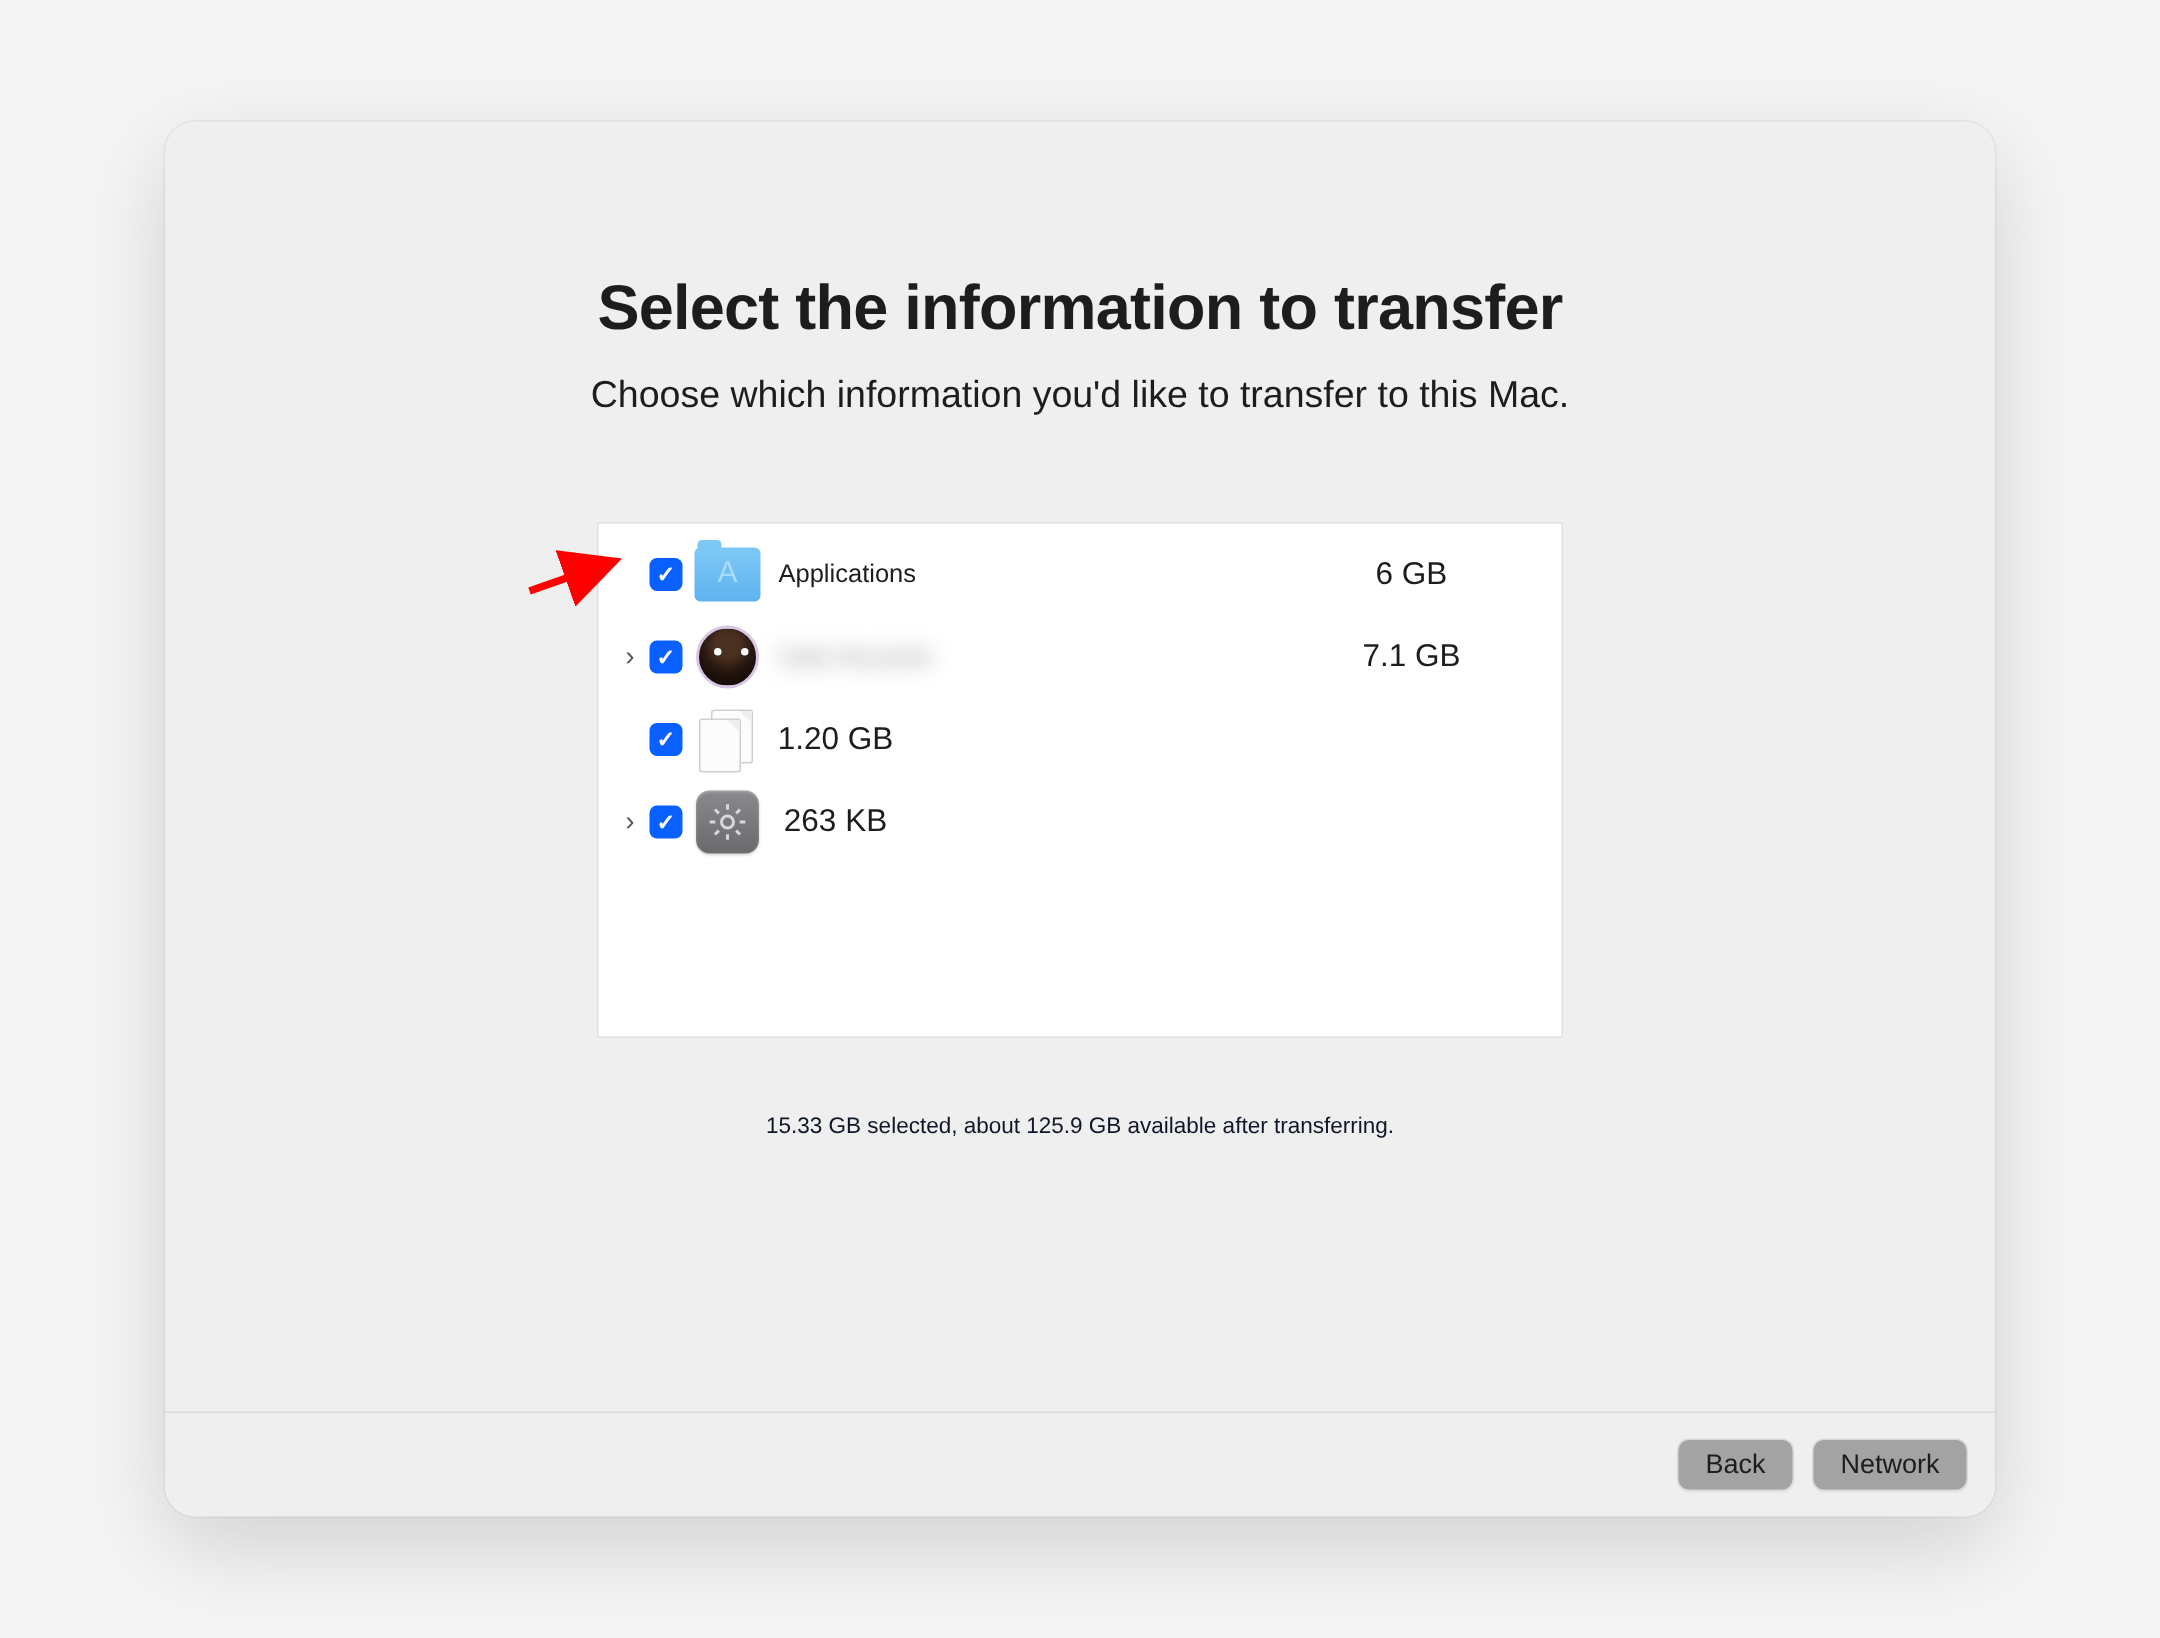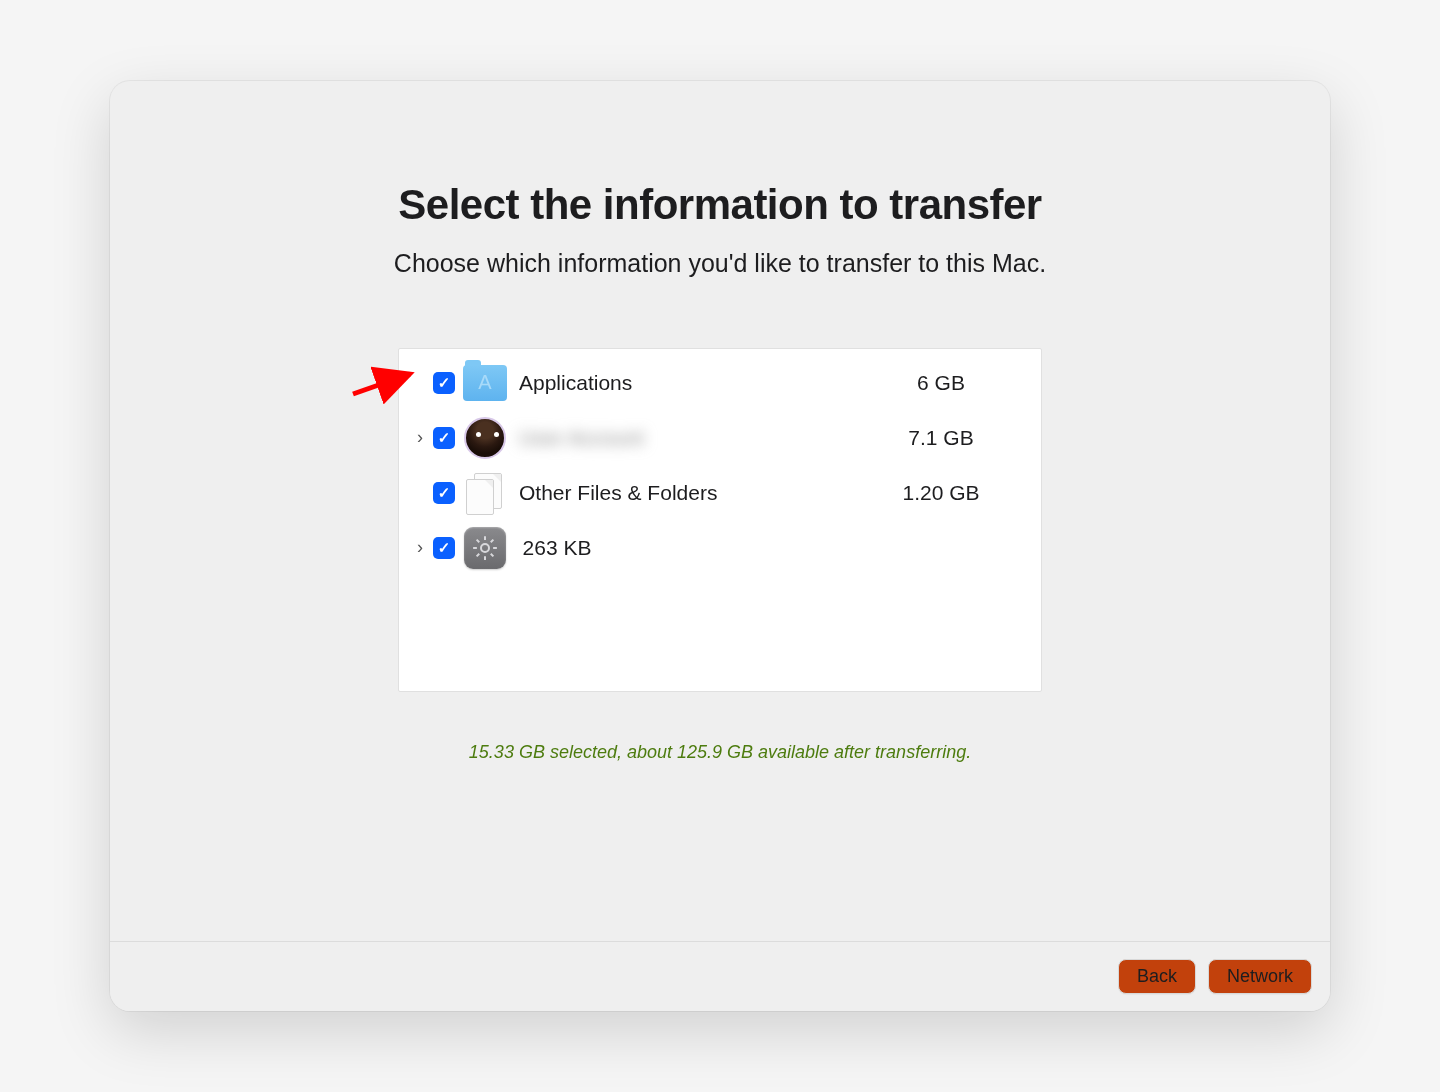--- a/index.html
+++ b/index.html
@@ -183,21 +183,21 @@
       display: flex;
       align-items: center;
       justify-content: center;
       box-shadow: inset 0 1px 2px rgba(255,255,255,0.3), 0 1px 2px rgba(0,0,0,0.2);
     }
     .gear-svg {
       width: 30px;
       height: 30px;
     }
     .row-label {
-      font-size: 21px;
+      font-size: 17px;
       color: #1d1d1f;
       margin-left: 12px;
       flex: 1;
     }
     .row-label.blurred {
       filter: blur(7px);
       color: #888;
     }
     .row-size {
       font-size: 21px;
@@ -206,39 +206,38 @@
       min-width: 100px;
     }
     .arrow-annotation {
       position: absolute;
       left: -50px;
       top: 16px;
       pointer-events: none;
     }
     .status-text {
       margin-top: 50px;
-      font-size: 18px;
-      color: #4d7c0f;
-      font-style: italic;
+      font-size: 15px;
+      color: #0f172a;
     }
     .footer {
       height: 70px;
       border-top: 1px solid #dcdcdc;
       display: flex;
       align-items: center;
       justify-content: flex-end;
       padding: 0 18px;
       gap: 12px;
       background: #efefef;
     }
     .button {
       padding: 6px 18px;
       font-size: 18px;
       color: #1d1d1f;
-      background: #c2410c;
+      background: #a3a3a3;
       border: 1px solid #d8d8d8;
       border-radius: 8px;
       cursor: pointer;
       font-family: inherit;
       box-shadow: 0 1px 1px rgba(0,0,0,0.04);
     }
   </style>
 </head>
 <body>
 
@@ -291,21 +290,20 @@
           <span class="chevron-slot"></span>
           <span class="checkbox">
             <span class="checkmark">✓</span>
           </span>
           <span class="icon-slot">
             <span class="docs-icon">
               <span class="doc-sheet back"></span>
               <span class="doc-sheet front"></span>
             </span>
           </span>
-          <span class="row-label">Other Files &amp; Folders</span>
           <span class="row-size">1.20 GB</span>
         </div>
 
         <div class="row">
           <span class="chevron-slot">
               <span class="chevron">›</span>
             </span>
           <span class="checkbox">
             <span class="checkmark">✓</span>
           </span>

